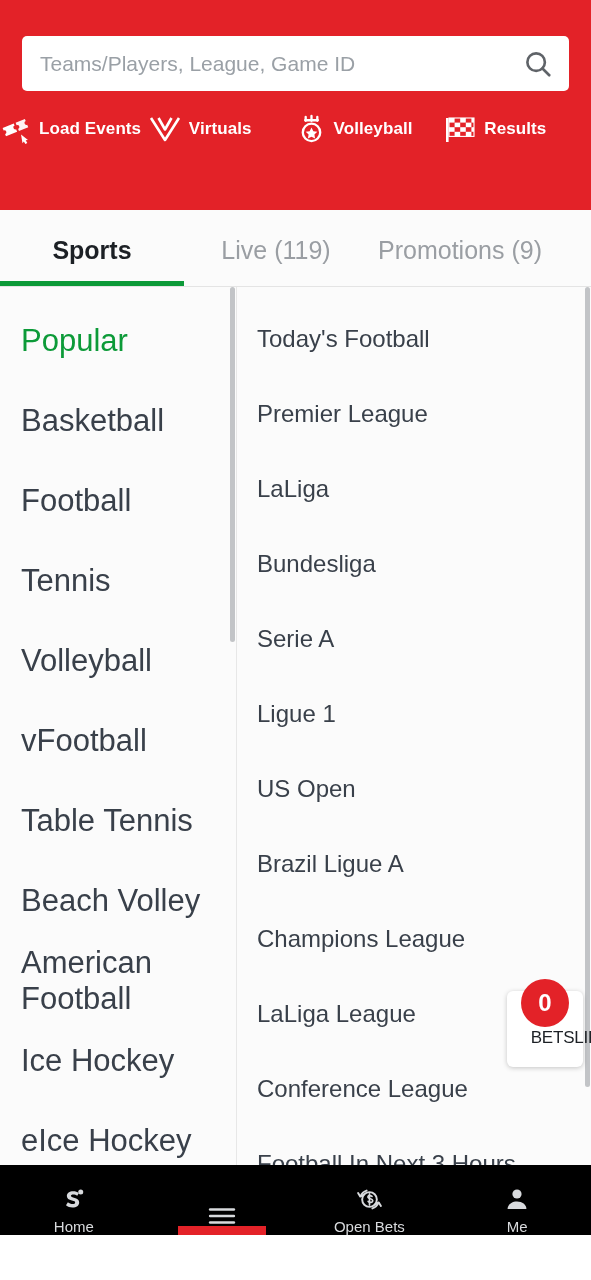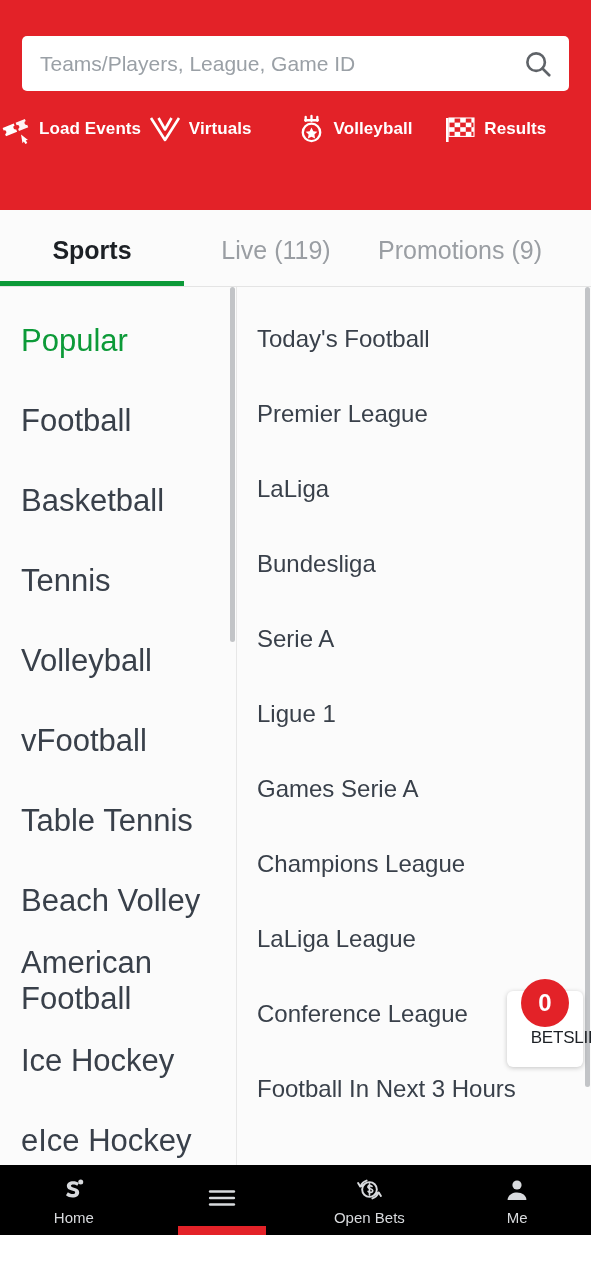--- a/index.html
+++ b/index.html
@@ -190,21 +190,21 @@
     background: #000000;
     display: flex;
     position: relative;
     z-index: 50;
   }
   .nav-item {
     flex: 1;
     display: flex;
     flex-direction: column;
     align-items: center;
-    justify-content: center;
+    justify-content: flex-end;
     gap: 4px;
     color: #d8dadd;
     cursor: pointer;
     position: relative;
   }
   .nav-icon { height: 30px; display: flex; align-items: center; justify-content: center; }
   .nav-label { font-size: 15px; color: #d8dadd; }
   .nav-indicator {
     position: absolute;
     bottom: 0;
@@ -306,26 +306,26 @@
     </div>
   </div>
 
   <div class="body-area">
 
     <div class="sidebar">
       <div class="sidebar-item active">
         <span>Popular</span>
       </div>
       <div class="sidebar-item">
+        <span>Basketball</span>
+      </div>
+      <div class="sidebar-item">
         <span>Football</span>
       </div>
       <div class="sidebar-item">
-        <span>Basketball</span>
-      </div>
-      <div class="sidebar-item">
         <span>Tennis</span>
       </div>
       <div class="sidebar-item">
         <span>Volleyball</span>
       </div>
       <div class="sidebar-item">
         <span>vFootball</span>
       </div>
       <div class="sidebar-item">
         <span>Table Tennis</span>
@@ -358,21 +358,24 @@
       <div class="content-item">
         <span>Bundesliga</span>
       </div>
       <div class="content-item">
         <span>Serie A</span>
       </div>
       <div class="content-item">
         <span>Ligue 1</span>
       </div>
       <div class="content-item">
-        <span>Games Serie A</span>
+        <span>US Open</span>
+      </div>
+      <div class="content-item">
+        <span>Brazil Ligue A</span>
       </div>
       <div class="content-item">
         <span>Champions League</span>
       </div>
       <div class="content-item">
         <span>LaLiga League</span>
       </div>
       <div class="content-item">
         <span>Conference League</span>
       </div>

